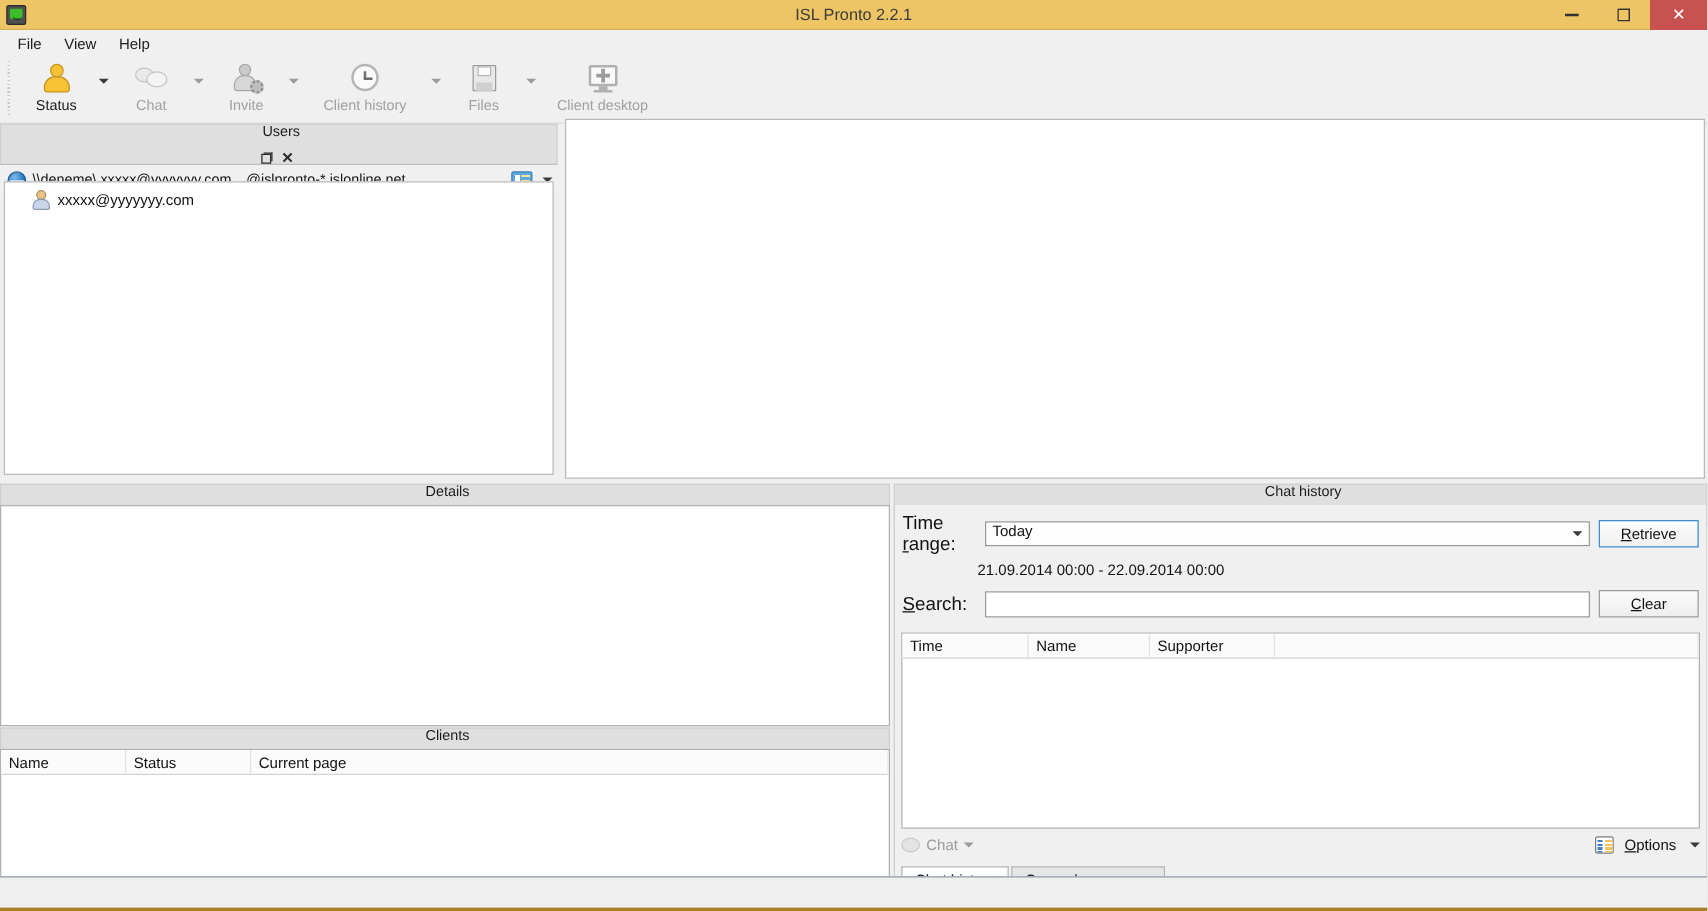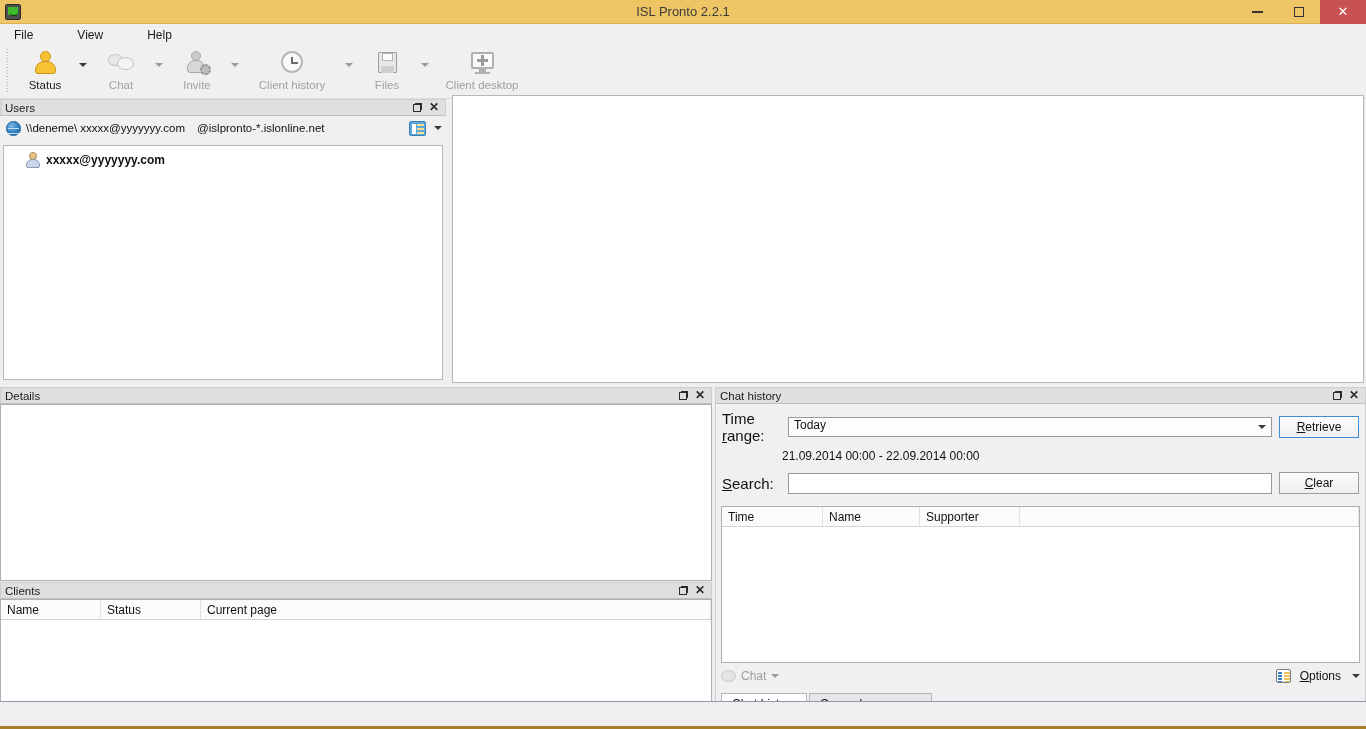--- a/index.html
+++ b/index.html
@@ -82,21 +82,20 @@
   .glyph-max::after{ content:""; position:absolute; right:0; top:0; width:8px; height:8px; border:1px solid #333; border-bottom:none; border-left:none; }
   .glyph-close { font-size: 13px; line-height: 1; }
 
   
   .menubar {
     height: 21px;
     background: #f0f0f0;
     display: flex;
     align-items: center;
     padding-left: 5px;
-    gap: 26px;
   }
   .menu-item {
     padding: 2px 9px;
     font-size: 12px;
     color: #1b1b1b;
   }
 
   
   .toolbar {
     height: 54px;
@@ -161,29 +160,30 @@
   .ic-rd .stand { position:absolute; left:11px; top:19px; width:7px; height:3px; background:#b0b0b0;}
   .ic-rd .base { position:absolute; left:7px; top:22px; width:15px; height:2px; background:#b0b0b0;}
   .ic-rd .plus { position:absolute; left:13px; top:5px; width:3px; height:11px; background:#9c9c9c;}
   .ic-rd .plus2 { position:absolute; left:9px; top:9px; width:11px; height:3px; background:#9c9c9c;}
   .ic-phone .base { position:absolute; left:3px; top:9px; width:21px; height:13px; border-radius:4px; background:#d8322f;}
   .ic-phone .dial { position:absolute; left:9px; top:12px; width:9px; height:8px; border-radius:50%; background:#fff; border:1px solid #b02420;}
   .ic-phone .cord { position:absolute; left:6px; top:0px; width:16px; height:12px; border:3px solid #d8322f; border-bottom:none; border-radius:9px 9px 0 0;}
 
   
   .panel-head {
-    height: 17px;
+    height: 33px;
     background: #dfdfdf;
     border: 1px solid #cfcfcf;
     border-bottom: 1px solid #bfbfbf;
     display: flex;
     align-items: center;
     font-size: 11.5px;
     color: #1b1b1b;
     padding-left: 4px;
+    flex-direction: column;
   }
   .panel-head .ph-title { flex: 1; }
   .ph-btns { display: flex; align-items: center; gap: 7px; padding-right: 6px; }
   .ph-float {
     width: 9px; height: 9px; position: relative;
   }
   .ph-float::before { content:""; position:absolute; left:0; bottom:0; width:6px; height:6px; border:1px solid #2b2b2b;}
   .ph-float::after { content:""; position:absolute; right:0; top:0; width:6px; height:6px; border:1px solid #2b2b2b; border-bottom:none; border-left:none;}
   .ph-close { font-size: 12px; line-height: 9px; color: #2b2b2b; font-weight: 600; }
 
@@ -231,21 +231,21 @@
     content:""; position:absolute; left:7px; top:2px; width:7px; height:10px;
     background: repeating-linear-gradient(to bottom, #fde08a 0 2px, #5aaae0 2px 4px);
   }
   .users-tree {
     position: absolute;
     left: 3px; top: 46px; width: 440px; height: 235px;
     background: #fff;
     border: 1px solid #b8b8b8;
     overflow: hidden;
   }
-  .tree-item { display:flex; align-items:center; padding: 6px 0 0 22px; font-weight: bold; }
+  .tree-item { display:flex; align-items:center; padding: 6px 0 0 22px; }
   .person-icon { width: 14px; height: 16px; position: relative; margin-right: 6px; flex:0 0 auto;}
   .person-icon .ph { position:absolute; left:3px; top:0; width:8px; height:8px; border-radius:50%; background:#e8c487; border:1px solid #a98f5e;}
   .person-icon .pb { position:absolute; left:0px; top:7px; width:14px; height:9px; border-radius:6px 6px 2px 2px; background:#c9d6ea; border:1px solid #8c9ab2;}
   .tree-label { font-size: 12px; color: #111; }
 
   
   .top-right-pane {
     position: absolute;
     left: 452px; top: -4px; right: 2px; height: 288px;
     background: #fff;

